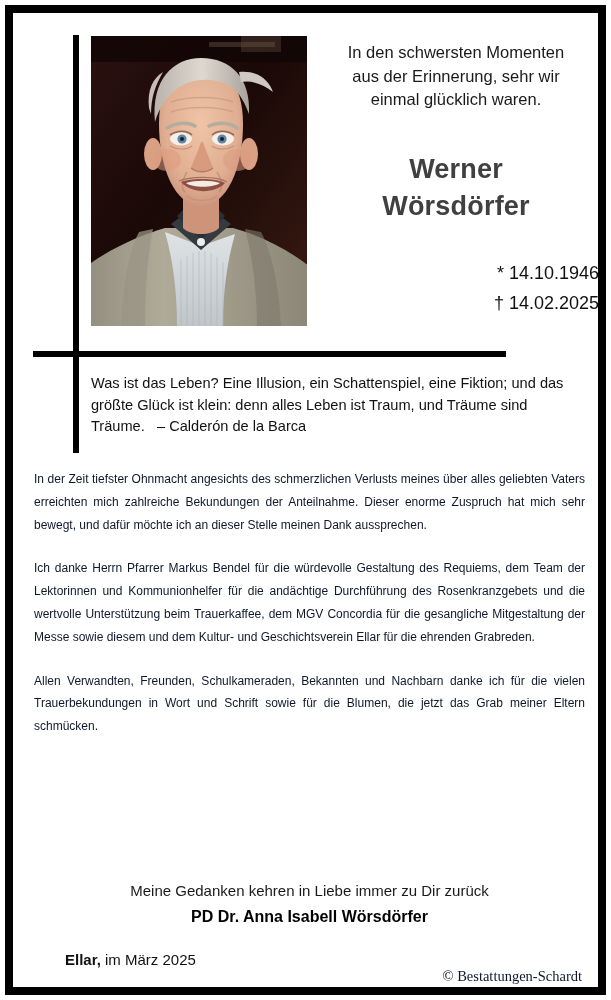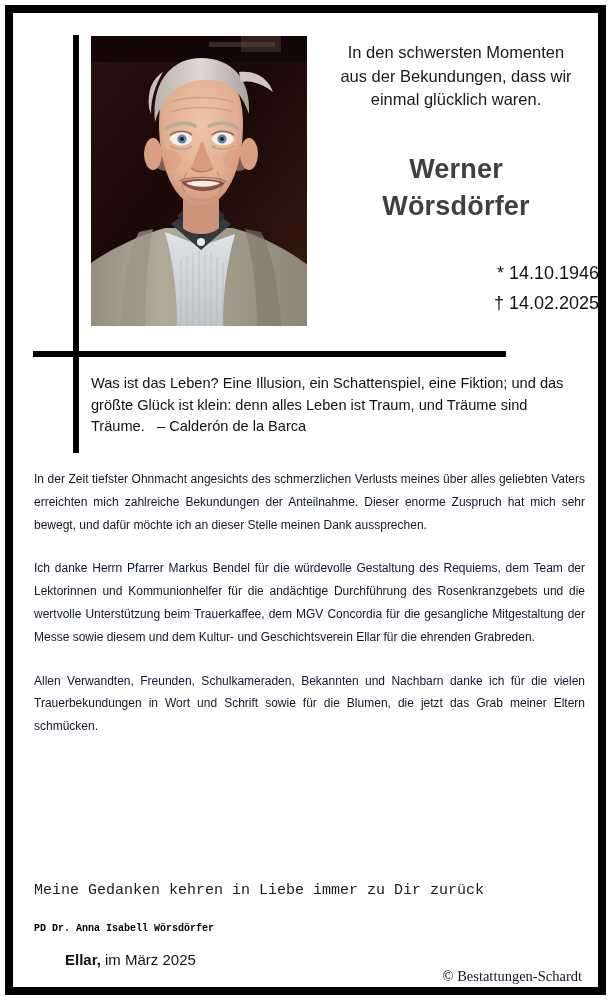--- a/index.html
+++ b/index.html
@@ -130,34 +130,33 @@
     hyphens: manual;
   }
   .body-text p:last-child { margin-bottom: 0; }
 
   
   .closing {
     position: absolute;
     left: 21px;
     top: 867px;
     width: 551px;
-    text-align: left;
-    font-family: Liberation Mono, monospace;
+    text-align: center;
   }
   .closing .line1 {
     font-size: 15px;
     line-height: 22px;
     color: #1a1a1a;
   }
   .closing .line2 {
-    font-size: 10px;
+    font-size: 16px;
     line-height: 22px;
     font-weight: bold;
     color: #000000;
-    margin-top: 16px;
+    margin-top: 4px;
   }
 
   
   .footer-place {
     position: absolute;
     left: 22px;
     top: 938px;
     font-size: 15px;
     color: #111111;
   }
@@ -280,21 +279,21 @@
         <path d="M 90 146 C 100 142 124 142 134 147 C 124 158 100 158 90 146 Z" fill="#8e4f45"></path>
         <path d="M 95 147 C 104 144 120 144 129 147 C 122 152 102 152 95 147 Z" fill="#f2ece4"></path>
         <path d="M 88 145 C 100 140 126 140 136 146" stroke="#a8715d" stroke-width="1.2" fill="none"></path>
 
         <path d="M 96 160 C 104 166 118 166 126 160" stroke="#c08a71" stroke-width="1.4" fill="none" opacity="0.6"></path>
       </svg>
     </div>
 
     <div class="verse">
       <div>In den schwersten Momenten</div>
-      <div>aus der Bekundungen, dass wir</div>
+      <div>aus der Erinnerung, sehr wir</div>
       <div>einmal glücklich waren.</div>
     </div>
 
     <div class="name">
       <div>Werner</div>
       <div>Wörsdörfer</div>
     </div>
 
     <div class="dates">
       <div>* 14.10.1946</div>

